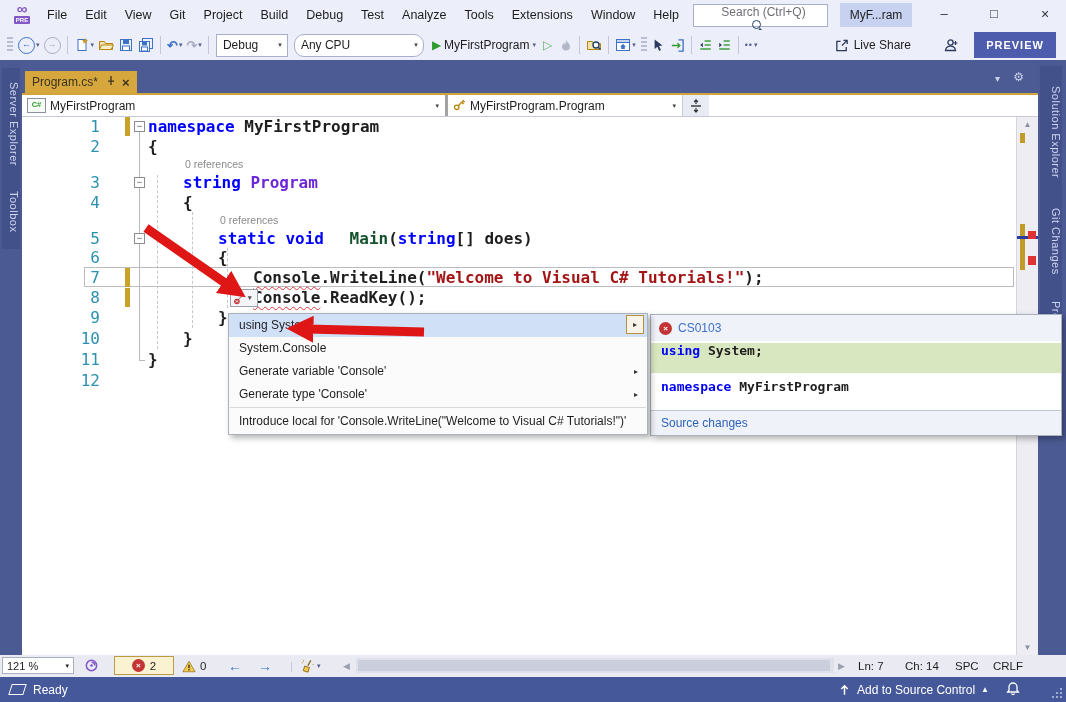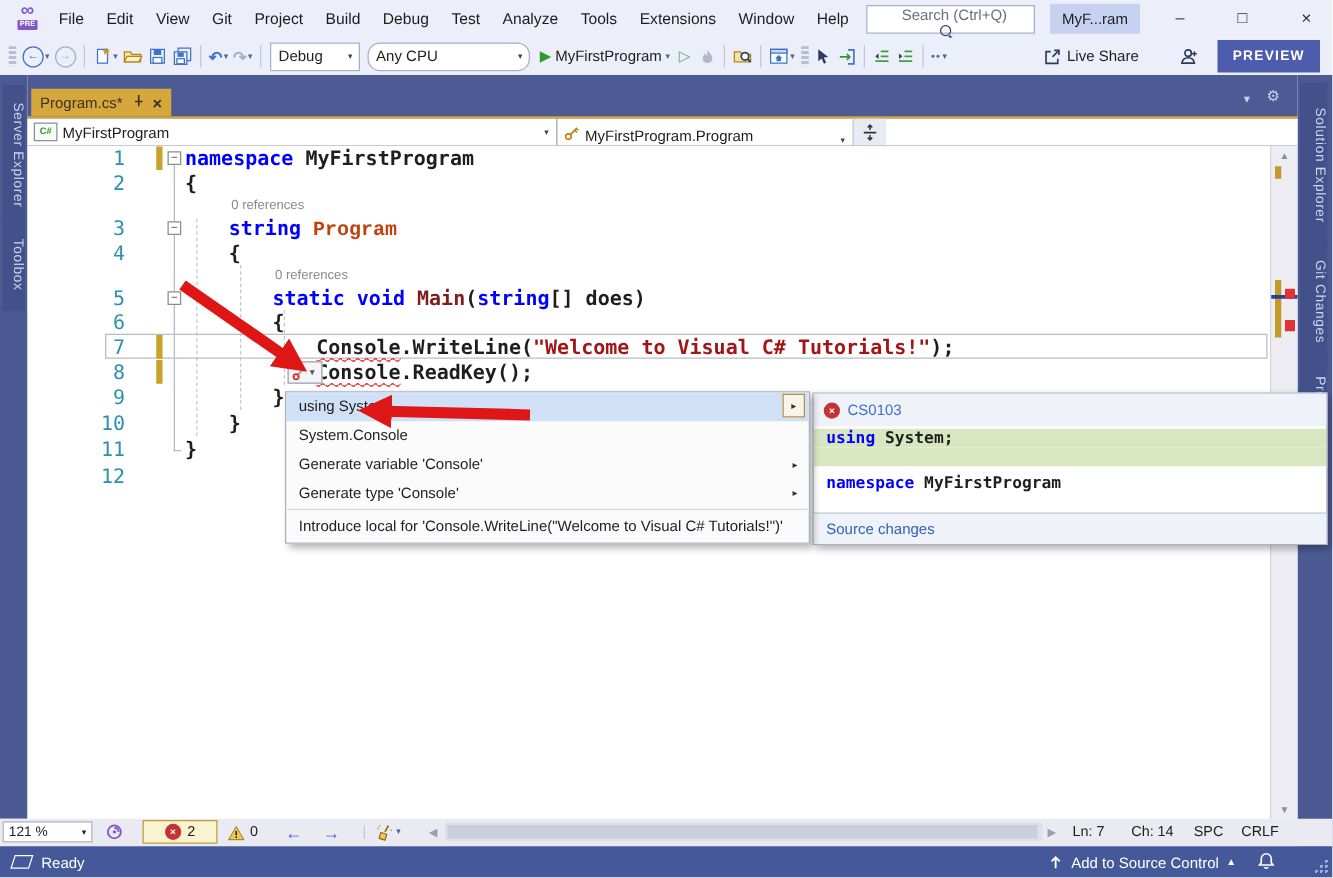--- a/index.html
+++ b/index.html
@@ -48,31 +48,31 @@
   #right-strip .vtab{width:22px;}
   
   #tabwell{position:absolute;left:22px;top:60px;width:1016px;height:33px;background:#4D5B94;border-bottom:2px solid #D2A43C;}
   #doc-tab{position:absolute;left:3px;top:11px;height:22px;background:#D6A73C;color:#3B3220;display:flex;align-items:center;padding:0 7px;font-size:12px;}
   #doc-tab .pin{margin:0 2px 0 8px;}
   #doc-tab .tclose{font-size:13px;font-weight:bold;margin-left:4px;}
   .well-ic{position:absolute;color:#C9D0EA;font-size:10px;top:13px;}
   
   #navbar{position:absolute;left:22px;top:95px;width:1016px;height:22px;background:#fff;border-bottom:1px solid #C6C9D8;display:flex;box-sizing:border-box;}
   .ndd{display:flex;align-items:center;padding-left:5px;box-sizing:border-box;}
-  .ndd+.ndd{border-left:1px solid #a3a3a3;align-items:flex-end;}
+  .ndd+.ndd{border-left:3px solid #a3a3a3;}
   .ndd .ntext{font-size:12px;margin-left:4px;white-space:nowrap;}
   .ndd .nar{margin-left:auto;margin-right:6px;font-size:7px;color:#444;}
   .csicon{width:17px;height:13px;border:1px solid #8A8F9E;background:#F6FBF6;color:#2E9B2E;font-size:7.5px;font-weight:bold;text-align:center;line-height:12px;}
   #nav-split{width:26px;border-left:1px solid #C6C9D8;background:#E8EAF4;display:flex;align-items:center;justify-content:center;}
   
   #editor{position:absolute;left:22px;top:117px;width:994px;height:538px;background:#fff;overflow:hidden;
           font-family:"DejaVu Sans Mono",monospace;font-size:16px;font-weight:600;}
   .lnum{position:absolute;left:0;width:78px;text-align:right;color:#2B91AF;height:19px;line-height:19px;font-weight:500;}
   .codeline{position:absolute;white-space:pre;height:19px;line-height:19px;color:#1E1E1E;}
-  .kw{color:#0000FF;} .ty{color:#c2410c;font-family:Liberation Mono, monospace;} .str{color:#A31515;} .mth{color:#7f1d1d;}
+  .kw{color:#0000FF;} .ty{color:#6d28d9;} .str{color:#A31515;} .mth{color:#14532d;margin-left:16px;}
   .err{text-decoration:underline;text-decoration-style:wavy;text-decoration-color:#E43838;text-decoration-thickness:1px;text-underline-offset:3px;}
   .codelens{position:absolute;font-family:"Liberation Sans",sans-serif;font-size:10.5px;font-weight:normal;color:#8A8A8A;height:16px;line-height:16px;}
   .changebar{position:absolute;left:103px;width:5px;background:#C9A227;}
   .foldbox{position:absolute;left:112px;width:11px;height:11px;border:1px solid #8C8C8C;background:#fff;
            font-size:9px;line-height:9px;text-align:center;color:#444;box-sizing:border-box;font-family:"Liberation Sans",sans-serif;font-weight:normal;}
   .foldline{position:absolute;left:117px;top:13px;width:1px;height:231px;background:#B8B8C0;}
   .foldstub{position:absolute;left:117px;top:243px;width:6px;height:1px;background:#B8B8C0;}
   .iguide{position:absolute;width:1px;border-left:1px dashed #C6C6CE;}
   #curline{position:absolute;left:62px;right:2px;top:150px;height:20px;border:1px solid #BBBBC2;box-sizing:border-box;}
   

